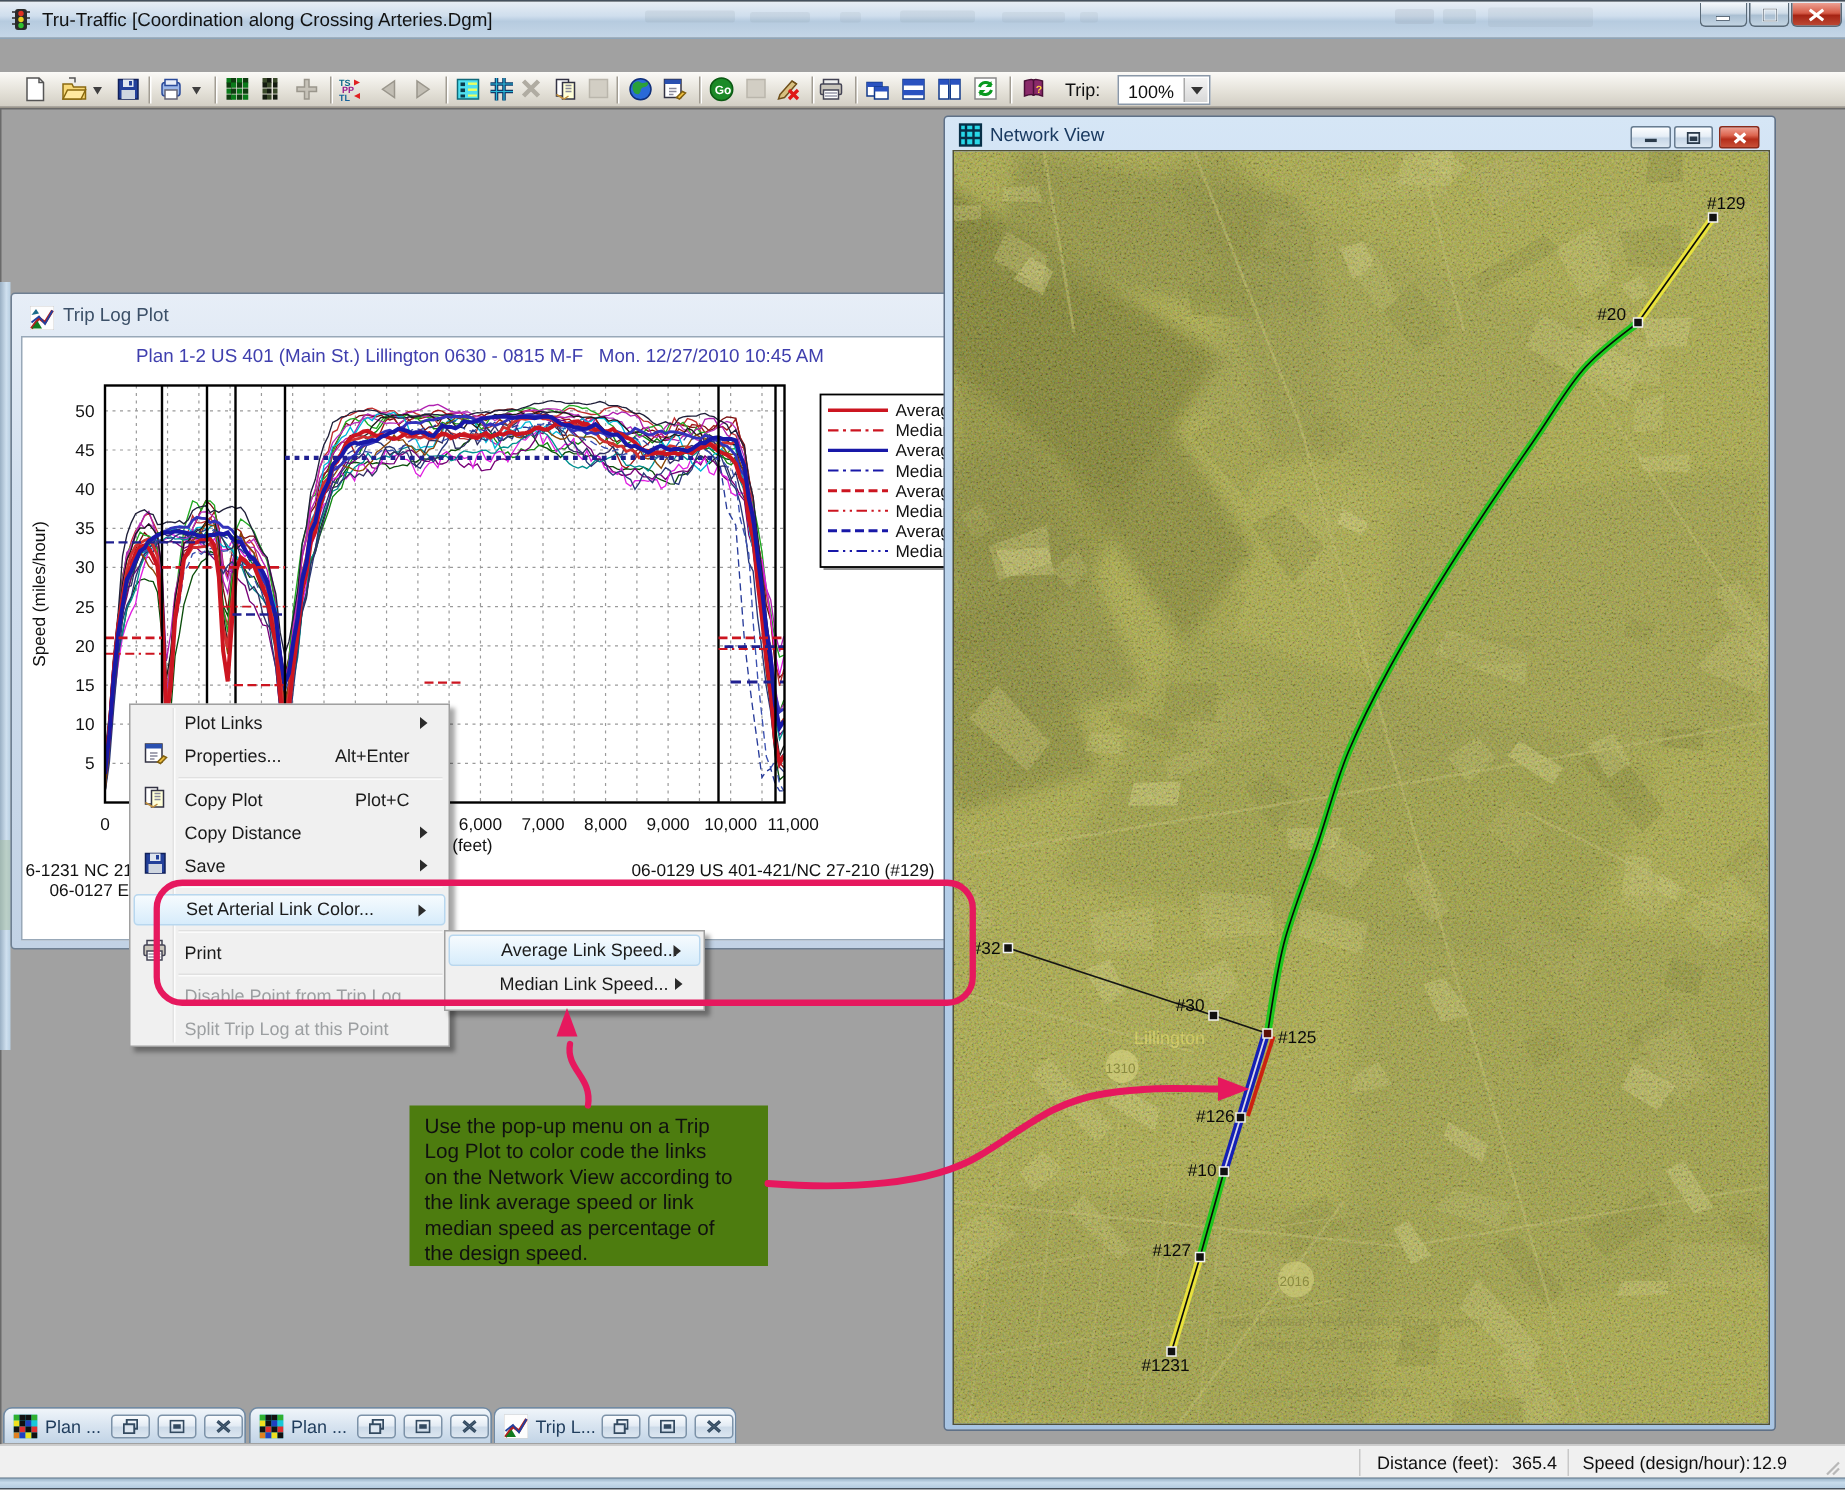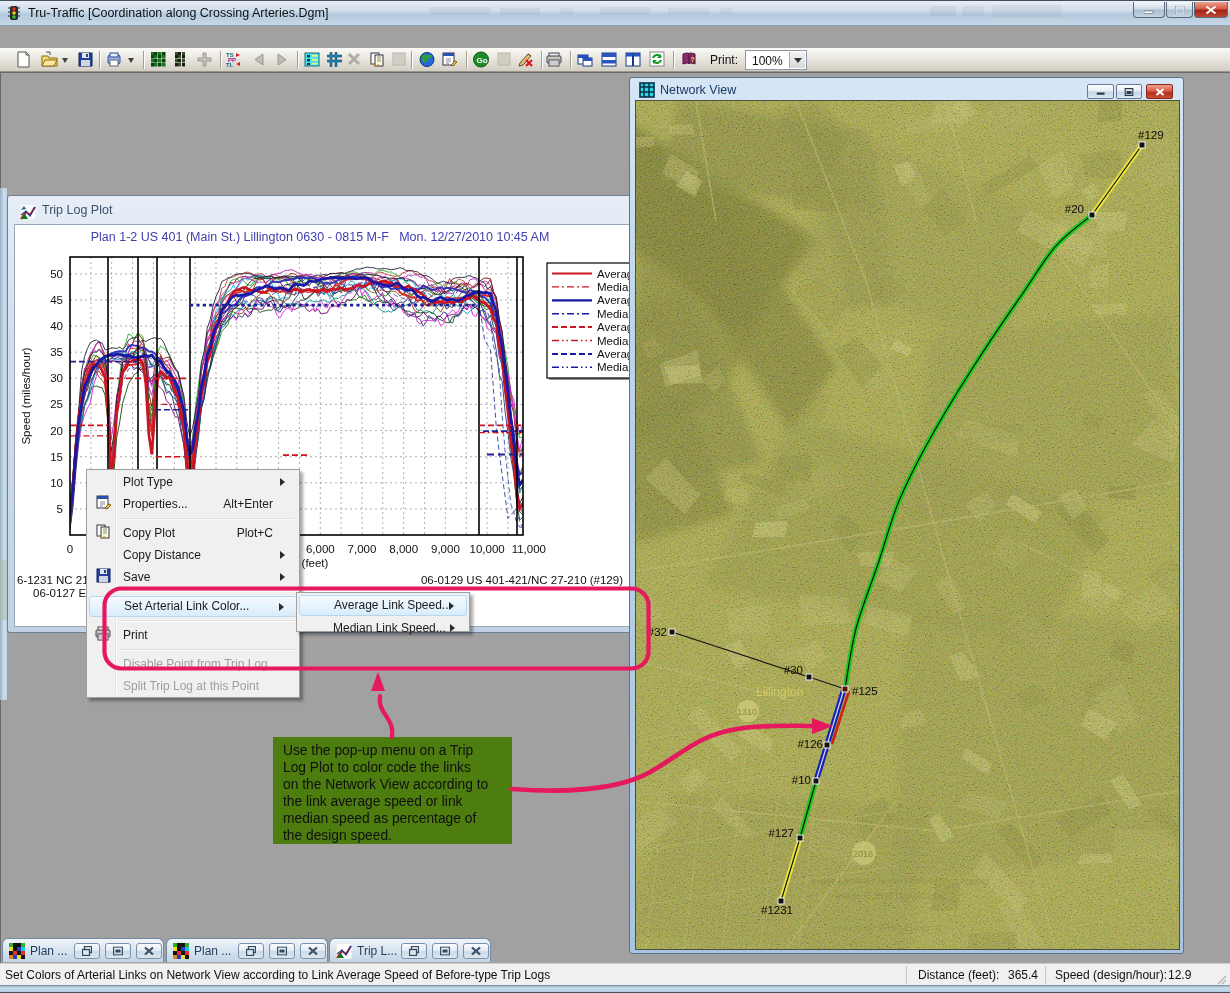--- a/index.html
+++ b/index.html
@@ -257,21 +257,21 @@
           <path d="M12,3v4h-4z" fill="#0a9a20"></path>
           <path d="M12,9a4.5,4.5 0 0 1 -8,1" stroke="#0a9a20" stroke-width="2" fill="none"></path>
           <path d="M4,13V9h4z" fill="#0a9a20"></path>
         </svg></div>
       <div class="tsep" style="left:673px"></div>
       <div class="tico" style="left:681px"><svg width="17" height="17" viewBox="0 0 17 17" style="">
           <path d="M2,3q6,-2 6,0q0,-2 6,0v10q-6,-2 -6,0q0,-2 -6,0z" fill="#8a2a6a" stroke="#4a1038"></path>
           <path d="M8,3v10" stroke="#4a1038"></path>
           <text x="9.5" y="11" font-size="7" font-weight="bold" fill="#ffd040" font-family="Liberation Sans">?</text>
         </svg></div>
-      <div id="zoomlbl" style="left:710px">Print:</div>
+      <div id="zoomlbl" style="left:710px">Trip:</div>
       <div id="zoombox">
         <div class="zt">100%</div>
         <div class="za"></div>
       </div>
     </div>
     <div id="mdi" class="abs"></div>
     <div class="abs" style="left:0;top:188px;width:7px;height:512px;background:linear-gradient(90deg,#9ab0c4,#cfe0ef 60%,#b8cfe2);z-index:4"></div>
     <div class="abs" style="left:0;top:560px;width:7px;height:60px;background:#a8c0a0;opacity:0.5;z-index:4"></div>
     <div class="abs cwin" id="triplog" style="left:7px;top:195px;width:700px;height:438px;background:linear-gradient(#e7eef7,#d2dfee 30%,#c2d2e5);border:1px solid #6e7f92;border-radius:3px;z-index:5">
       <div class="abs" style="left:12px;top:8px"><svg width="16" height="16" viewBox="0 0 16 16" style="">
@@ -624,21 +624,21 @@
 <text x="216" y="594" font-size="11.5" fill="#0a0a0a" text-anchor="start" font-family="Liberation Sans, sans-serif">#125</text>
 <text x="187" y="647" font-size="11.5" fill="#0a0a0a" text-anchor="end" font-family="Liberation Sans, sans-serif">#126</text>
 <text x="175" y="683" font-size="11.5" fill="#0a0a0a" text-anchor="end" font-family="Liberation Sans, sans-serif">#10</text>
 <text x="158" y="736" font-size="11.5" fill="#0a0a0a" text-anchor="end" font-family="Liberation Sans, sans-serif">#127</text>
 <text x="157" y="813" font-size="11.5" fill="#0a0a0a" text-anchor="end" font-family="Liberation Sans, sans-serif">#1231</text>
       </svg>
     </div>
     <div class="menu abs" style="left:86px;top:469px;width:214px;height:229px;z-index:30">
       <div class="gut"></div>
       <div class="mi" style="top:2.0px">
-        <span class="lbl">Plot Type</span>
+        <span class="lbl">Plot Links</span>
         <span class="sub"></span>
       </div>
       <div class="mi" style="top:24.0px">
         <div class="micon" style="top:0px"><svg width="17" height="17" viewBox="0 0 17 17" style="">
             <rect x="2" y="2" width="11" height="12" fill="#fff" stroke="#334"></rect>
             <rect x="2" y="2" width="11" height="3" fill="#2a50b0"></rect>
             <path d="M5,8h5M5,10h5M5,12h3" stroke="#889"></path>
             <path d="M10,14l4-4l2,1l-4,4z" fill="#f0c040" stroke="#806010"></path>
           </svg></div>
         <span class="lbl">Properties...</span>
@@ -685,21 +685,21 @@
         <span class="lbl">Print</span>
       </div>
       <div class="msep" style="top:179px"></div>
       <div class="mi dis" style="top:183.5px">
         <span class="lbl">Disable Point from Trip Log</span>
       </div>
       <div class="mi dis" style="top:205.5px">
         <span class="lbl">Split Trip Log at this Point</span>
       </div>
     </div>
-    <div class="menu abs" style="left:296px;top:592px;width:174px;height:40px;z-index:31">
+    <div class="menu abs" style="left:296px;top:620px;width:174px;height:54px;z-index:31">
       <div class="mi hov" style="top:2.0px">
         <span class="lbl">Average Link Speed...</span>
         <span class="sub"></span>
       </div>
       <div class="mi" style="top:25.0px">
         <span class="lbl">Median Link Speed...</span>
         <span class="sub"></span>
       </div>
     </div>
     <div class="mtab" style="left:2px">
@@ -803,21 +803,20 @@
         </svg>
       </div>
       <div class="tb" style="left:133px;width:26px">
         <svg width="10" height="9" viewBox="0 0 10 9" style="">
           <path d="M1,1L9,8M9,1L1,8" stroke="#334a60" stroke-width="2.2"></path>
           <path d="M1,1L9,8M9,1L1,8" stroke="#50687e" stroke-width="0.6"></path>
         </svg>
       </div>
     </div>
     <div id="statusbar" class="abs">
-      <div class="st" style="left:5px">Set Colors of Arterial Links on Network View according to Link Average Speed of Before-type Trip Logs</div>
       <div class="svsep" style="left:906px"></div>
       <div class="st" style="left:918px">Distance (feet):</div>
       <div class="st" style="left:1008px">365.4</div>
       <div class="svsep" style="left:1045px"></div>
       <div class="st" style="left:1055px">Speed (design/hour):</div>
       <div class="st" style="left:1168px">12.9</div>
       <div class="abs" style="left:1216px;top:8px"><svg width="12" height="12" viewBox="0 0 12 12" style="">
           <path d="M10,2l-8,8M10,6l-4,4M10,10l0,0" stroke="#b8b8b8" stroke-width="1.5"></path>
         </svg></div>
     </div>

